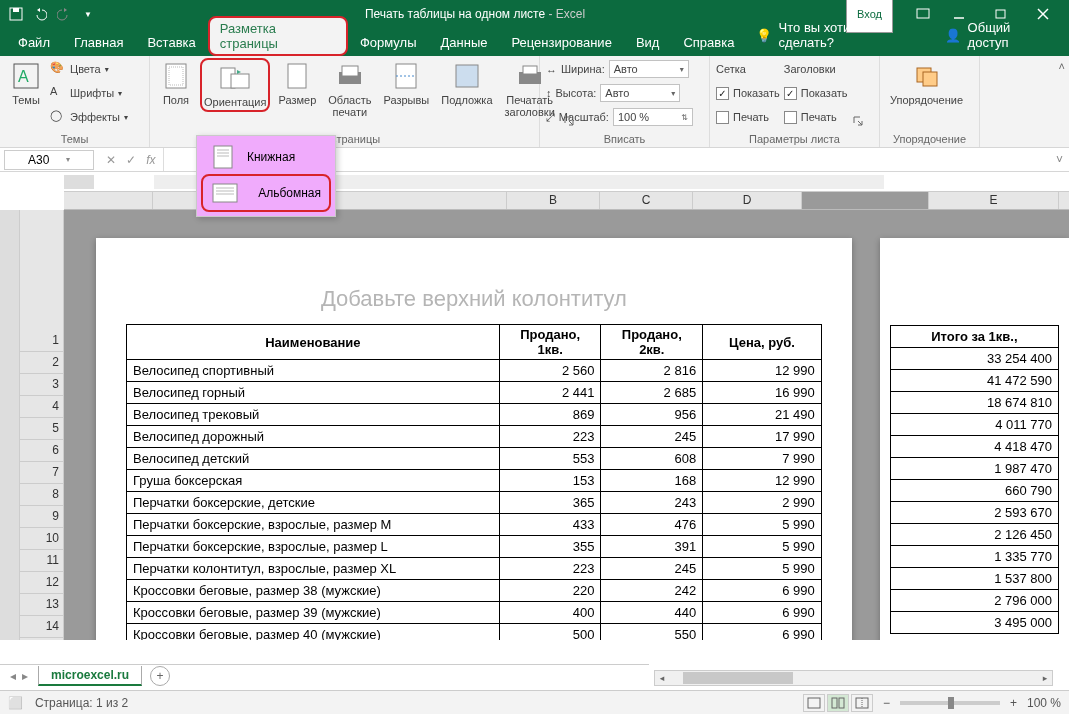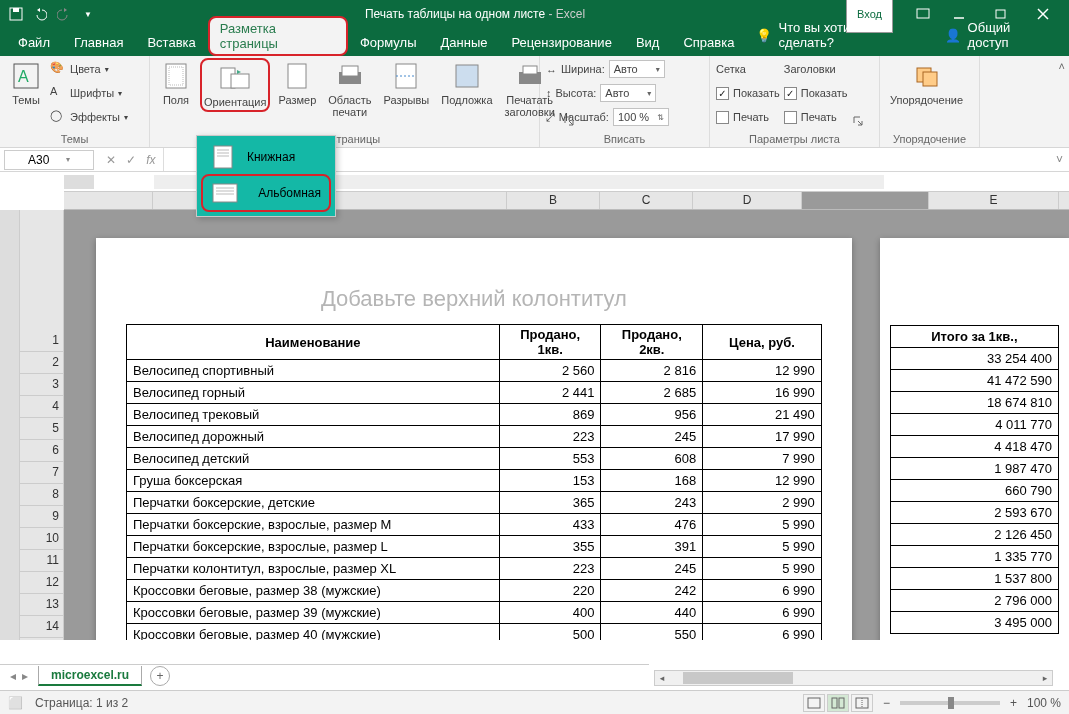--- a/index.html
+++ b/index.html
@@ -25,27 +25,27 @@
 .group{border-right:1px solid #ddd;display:flex;flex-direction:column;justify-content:space-between;padding:2px 6px 0;}
 .group-body{display:flex;align-items:flex-start;gap:4px;flex:1;}
 .group-label{text-align:center;color:#666;font-size:11px;padding:2px 0;}
 .big-btn{display:flex;flex-direction:column;align-items:center;width:auto;padding:2px 4px;gap:2px;cursor:pointer;}
 .big-btn .icn{width:32px;height:32px;display:flex;align-items:center;justify-content:center;}
 .big-btn .lbl{text-align:center;line-height:1.1;}
 .small-row{display:flex;align-items:center;gap:4px;height:22px;cursor:pointer;}
 .small-row .icn{width:16px;height:16px;}
 .vbox{display:flex;flex-direction:column;gap:2px;}
 .fit-group .row{display:flex;align-items:center;gap:4px;height:22px;}
-.fit-group .ctrl{border:1px solid #c2c2c2;background:#fff;height:18px;width:56px;font-size:11px;display:flex;align-items:center;padding:0 4px;justify-content:space-between;}
+.fit-group .ctrl{border:1px solid #c2c2c2;background:#fff;height:18px;width:80px;font-size:11px;display:flex;align-items:center;padding:0 4px;justify-content:space-between;}
 .fit-group .ctrl .dd{color:#666;font-size:8px;}
 .chk{width:13px;height:13px;border:1px solid #888;display:inline-flex;align-items:center;justify-content:center;font-size:10px;color:#222;background:#fff;}
 .sheet-opts .col{display:flex;flex-direction:column;gap:2px;}
 .sheet-opts .row{display:flex;align-items:center;gap:4px;height:22px;}
 .orientation-btn{border:2.5px solid #d8232a;border-radius:8px;padding:2px;}
-.dropdown-menu{position:absolute;left:196px;top:135px;background:#14b8a6;border:1px solid #c9c9c9;box-shadow:2px 2px 6px rgba(0,0,0,0.2);width:140px;padding:4px;z-index:50;}
+.dropdown-menu{position:absolute;left:196px;top:135px;background:#f0abfc;border:1px solid #c9c9c9;box-shadow:2px 2px 6px rgba(0,0,0,0.2);width:140px;padding:4px;z-index:50;}
 .dd-item{display:flex;align-items:center;gap:10px;padding:6px 8px;cursor:pointer;font-size:12px;}
 .dd-item .dd-icn{width:28px;height:22px;display:flex;align-items:center;justify-content:center;}
 .dd-item.highlight{border:2.5px solid #d8232a;border-radius:8px;gap:20px;}
 .formula-bar{height:24px;background:#fff;border-bottom:1px solid #d6d6d6;display:flex;align-items:center;font-size:12px;}
 .name-box{width:90px;border:1px solid #ccc;height:20px;margin:2px 4px;display:flex;align-items:center;padding:0 23px;justify-content:space-between;}
 .fx-btns{display:flex;align-items:center;gap:10px;padding:0 8px;color:#999;}
 .formula-input{flex:1;border-left:1px solid #ddd;height:100%;}
 .ruler-h{height:20px;background:#fff;border-bottom:1px solid #ccc;position:relative;margin-left:64px;}
 .ruler-h .shade{position:absolute;top:3px;height:14px;background:#ddd;}
 .colheads{height:18px;background:#e6e6e6;border-bottom:1px solid #bbb;display:flex;margin-left:64px;}

